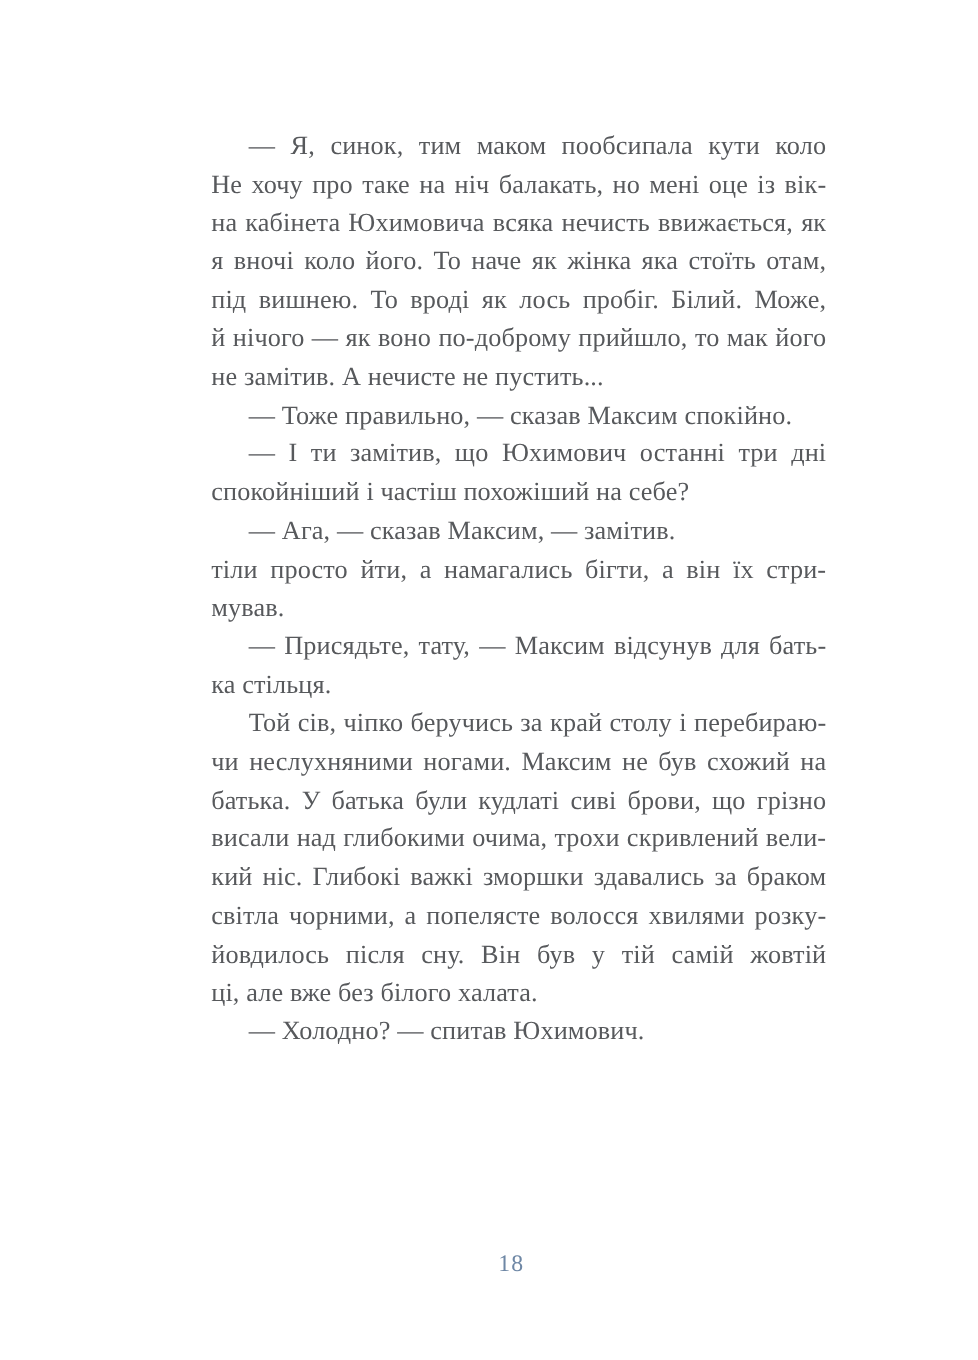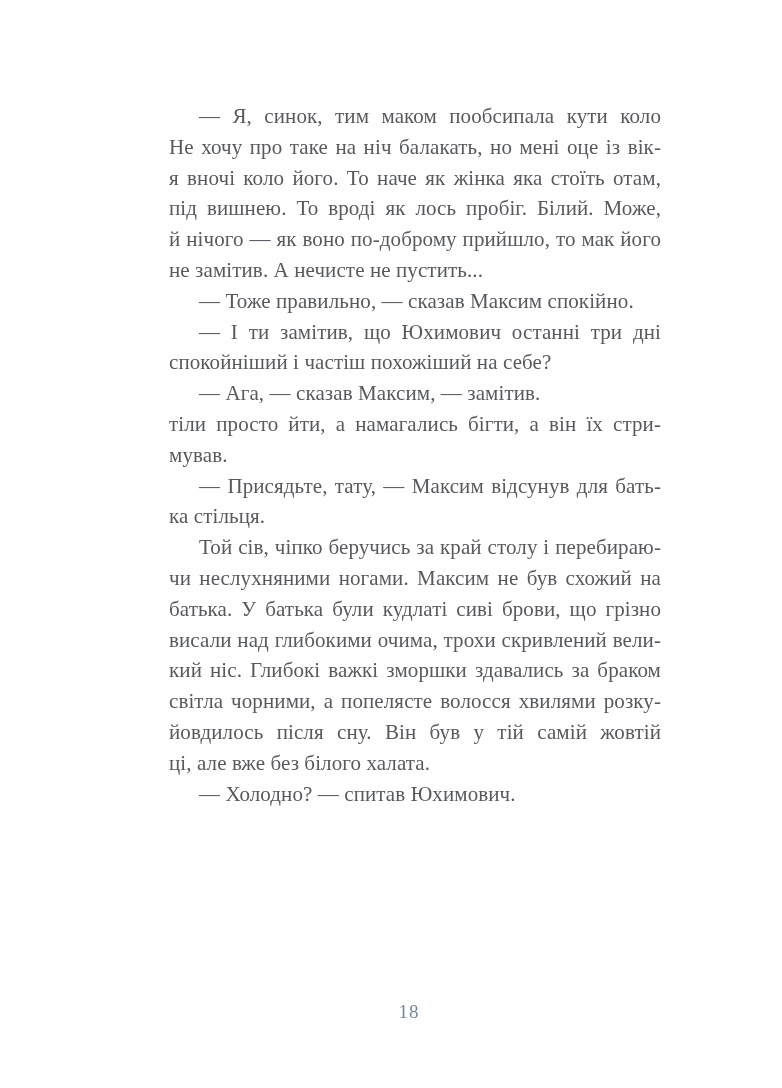--- a/index.html
+++ b/index.html
@@ -62,20 +62,21 @@
   }
 </style>
 </head>
 <body>
 
 <div class="book-page" style="background: rgb(255, 255, 255);">
   <div class="text-block" style="color: rgb(87, 89, 92);">
       <div class="para">
         <div class="line first">— Я, синок, тим маком пообсипала кути коло хати.</div>
         <div class="line">Не хочу про таке на ніч балакать, но мені оце із вік-</div>
+        <div class="line">на кабінета Юхимовича всяка нечисть ввижається, як</div>
         <div class="line">я вночі коло його. То наче як жінка яка стоїть отам,</div>
         <div class="line">під вишнею. То вроді як лось пробіг. Білий. Може, воно</div>
         <div class="line">й нічого — як воно по-доброму прийшло, то мак його</div>
         <div class="line last">не замітив. А нечисте не пустить...</div>
       </div>
       <div class="para">
         <div class="line first last">— Тоже правильно, — сказав Максим спокійно.</div>
       </div>
       <div class="para">
         <div class="line first">— І ти замітив, що Юхимович останні три дні якось</div>

